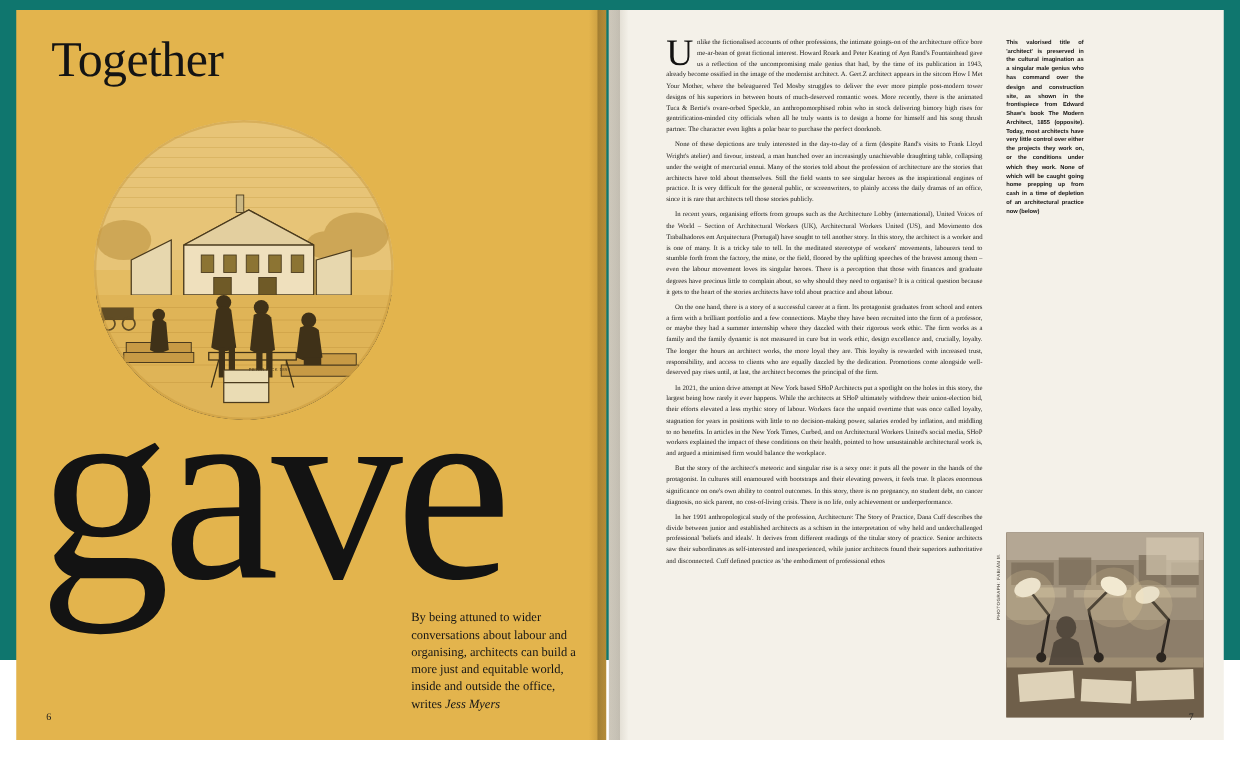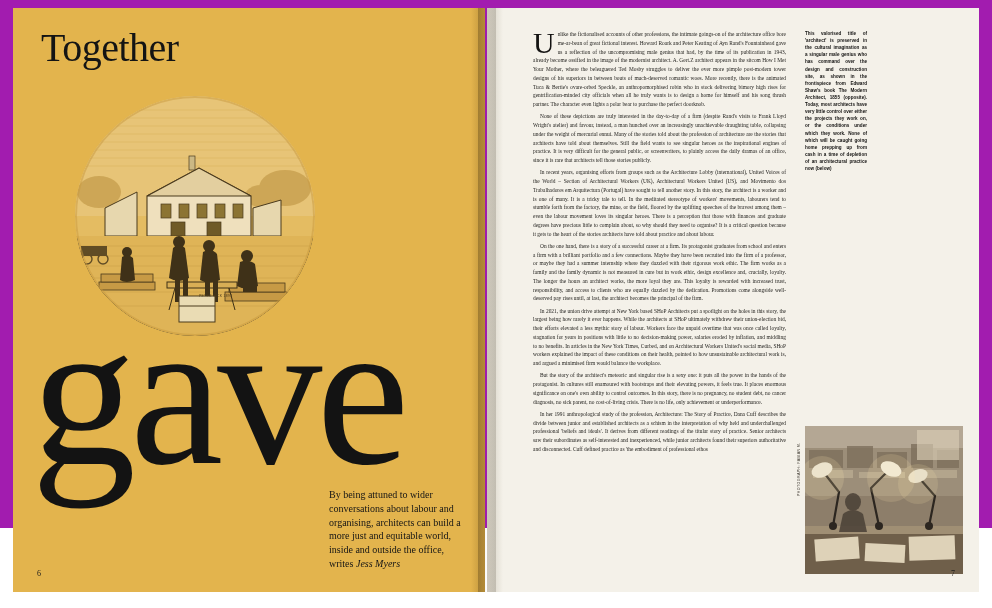--- a/index.html
+++ b/index.html
@@ -11,21 +11,21 @@
     width: 992px;
     height: 608px;
     overflow: hidden;
     font-family: "Liberation Serif", serif;
   }
 
   .spread {
     position: relative;
     width: 992px;
     height: 528px;
-    background: #a21caf;
+    background: #0f766e;
   }
 
   
   .page-left {
     position: absolute;
     left: 13px;
     top: 8px;
     width: 472px;
     height: 584px;
     background: #e3b44d;

